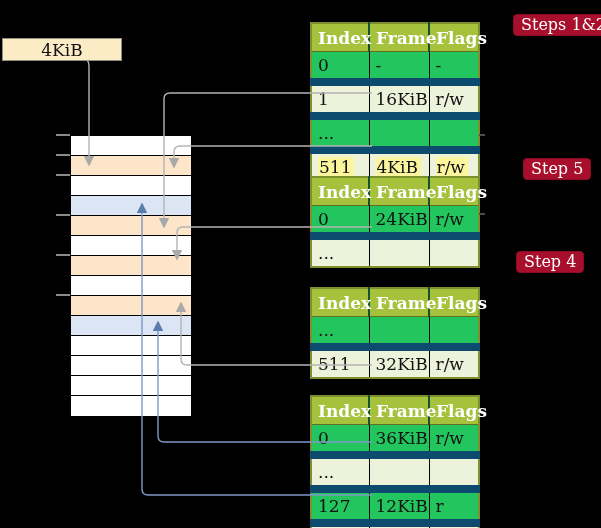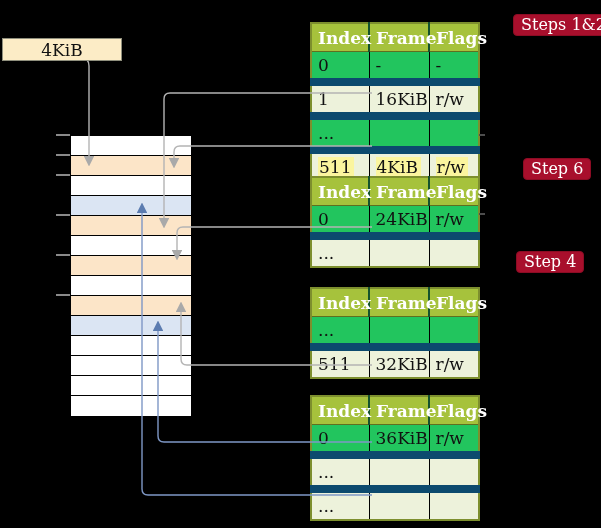--- a/index.html
+++ b/index.html
@@ -63,21 +63,21 @@
 </head>
 <body>
 
 <div class="canvas">
 
   <div class="legend-box">
     <span>4KiB</span>
   </div>
 
   <span class="badge b12">Steps 1&amp;2</span>
-  <span class="badge b3">Step 6</span>
+  <span class="badge b3">Step 5</span>
   <span class="badge b4">Step 4</span>
 
   <div class="membox">
       <div class="memrow white"></div>
       <div class="memrow orange"></div>
       <div class="memrow white"></div>
       <div class="memrow blue"></div>
       <div class="memrow orange"></div>
       <div class="memrow white"></div>
       <div class="memrow orange"></div>
@@ -201,20 +201,25 @@
       <tbody>
         <tr>
           <td>0</td>
           <td>36KiB</td>
           <td>r/w</td>
         </tr>
         <tr class="shaded">
           <td>...</td>
           <td></td>
           <td></td>
+        </tr>
+        <tr>
+          <td>127</td>
+          <td>12KiB</td>
+          <td>r</td>
         </tr>
         <tr class="shaded">
           <td>...</td>
           <td></td>
           <td></td>
         </tr>
       </tbody>
     </table>
 
   <svg class="connectors" width="601" height="528">

